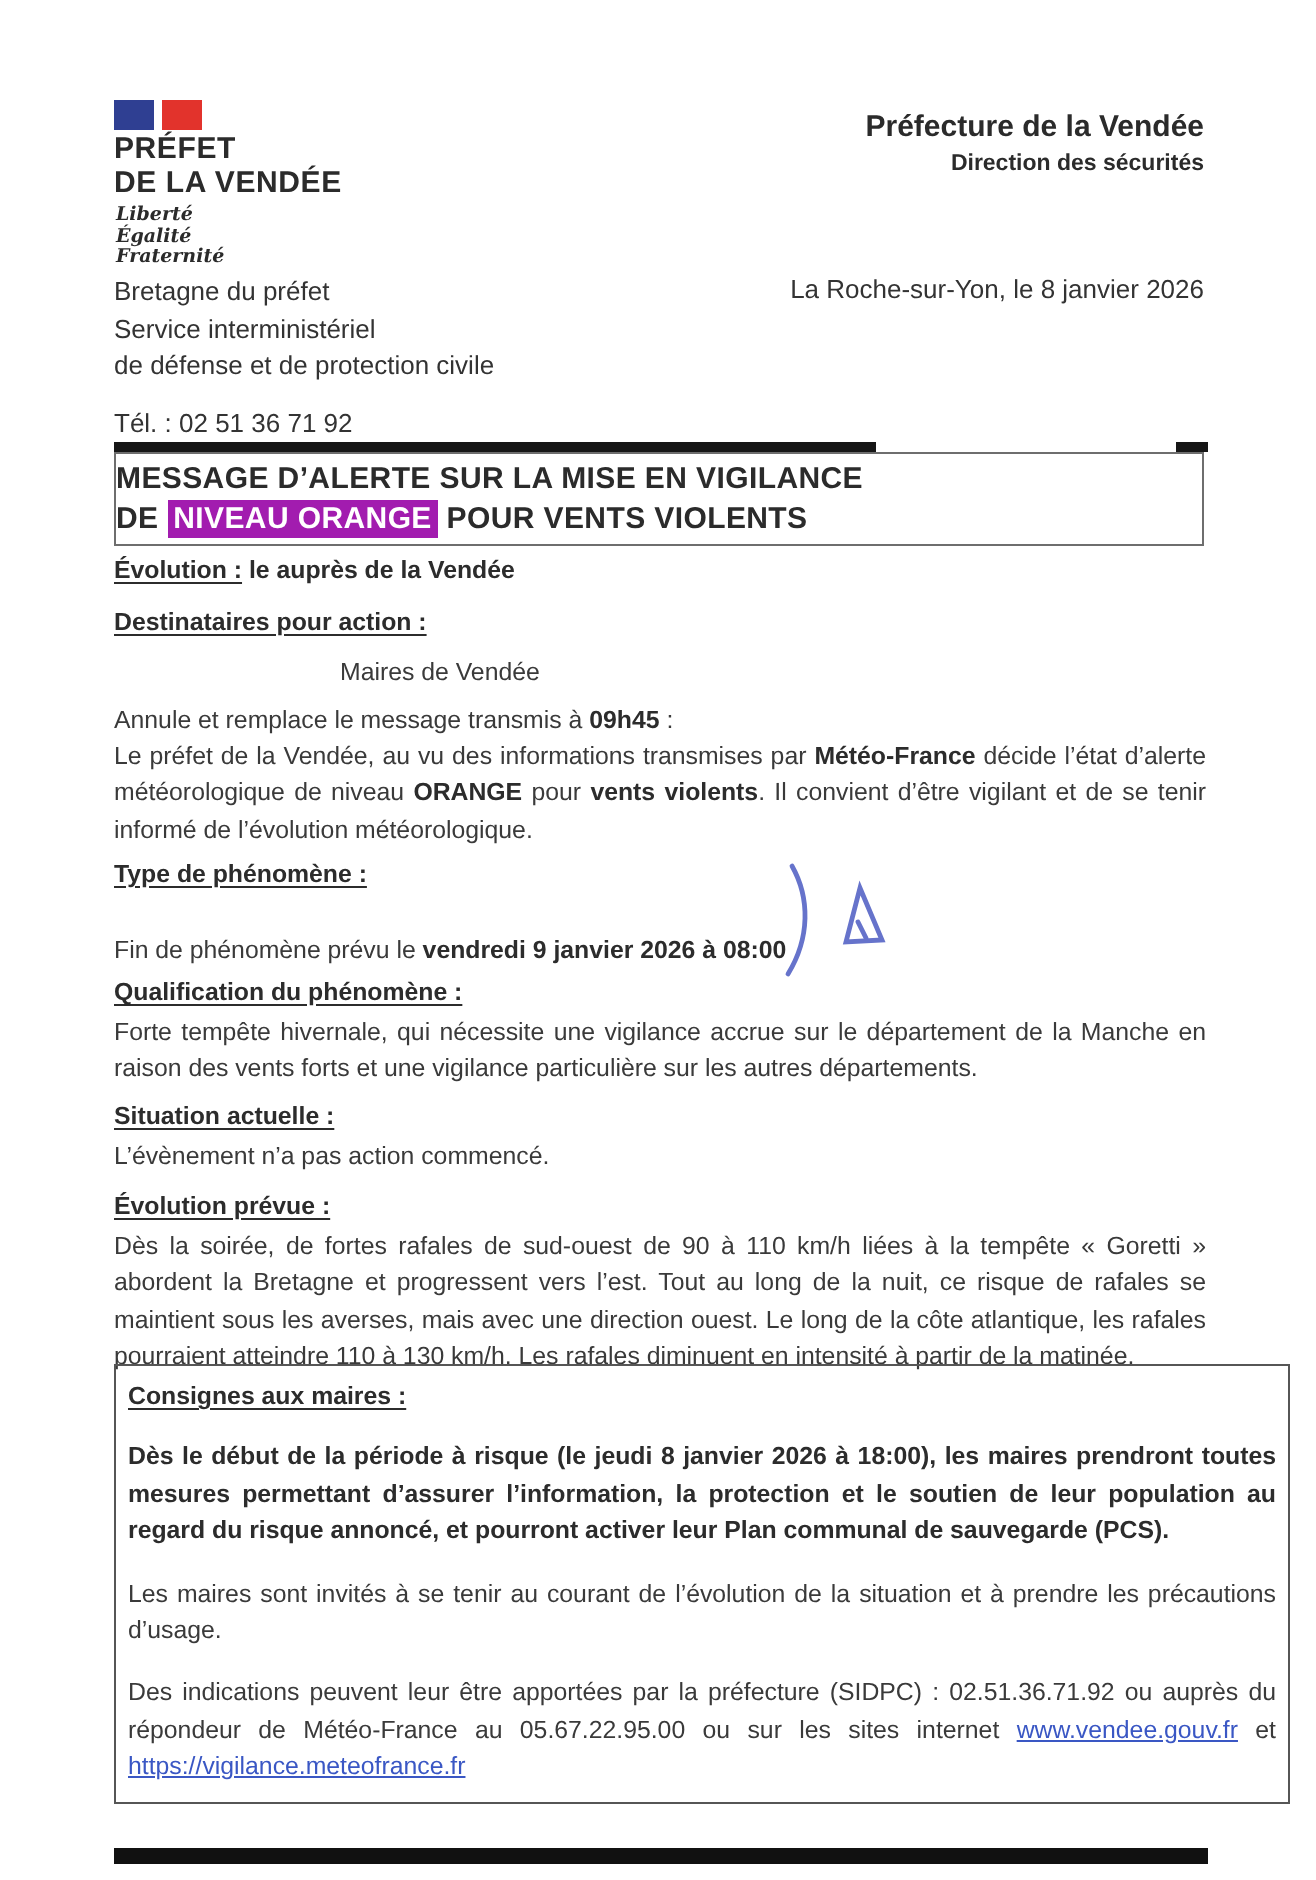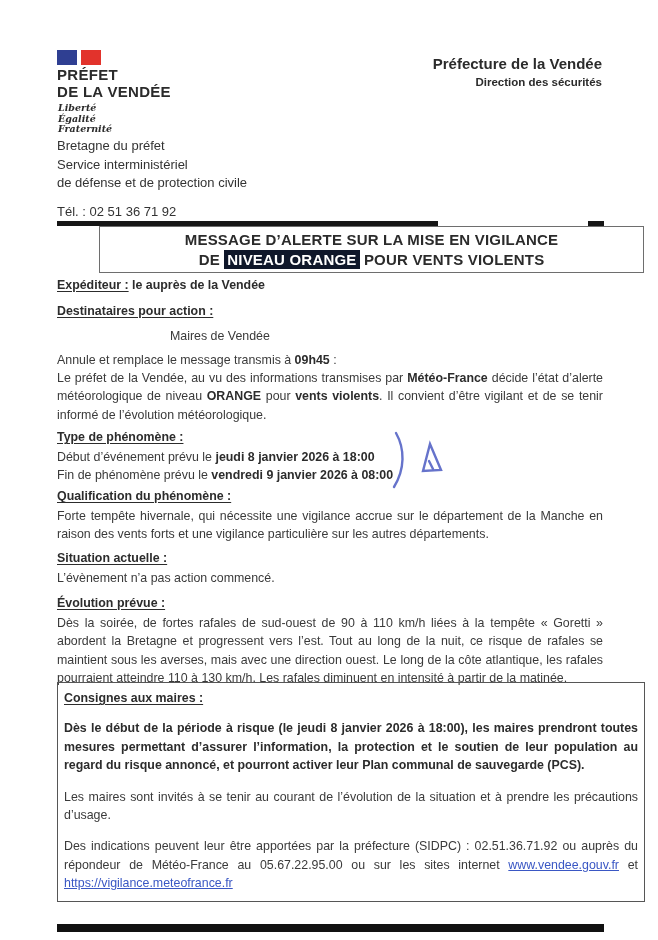--- a/index.html
+++ b/index.html
@@ -20,23 +20,23 @@
   .motto{font-family:"DejaVu Serif",serif;font-style:italic;font-weight:600;
          font-size:9.5px;line-height:10.5px;color:#2b2b2b;}
   .office-name{font-size:15px;font-weight:bold;color:#2b2b2b;text-align:right;}
   .office-dir{font-size:11.5px;font-weight:bold;color:#2b2b2b;text-align:right;}
   .svc{font-size:13px;line-height:18.5px;color:#333;}
   .pdate{font-size:13px;color:#333;text-align:right;}
   .phone{font-size:13px;color:#333;}
   
   .topbar{background:#161616;height:5px;}
   .title-box{width:545px;height:47px;border:1.5px solid #6e6e6e;box-sizing:border-box;
-             text-align:center;font-weight:bold;font-size:15px;line-height:20px;
-             color:#2b2b2b;letter-spacing:.2px;padding-top:3px;margin-left:42px;}
-  .hl{background:#0f172a;color:#ffffff;padding:1px 3px;}
+             font-weight:bold;font-size:15px;line-height:20px;
+             color:#2b2b2b;letter-spacing:.2px;padding-top:3px;}
+  .hl{background:#a21caf;color:#ffffff;padding:1px 3px;}
   
   .consignes{width:588px;min-height:192px;border:1.5px solid #565656;box-sizing:border-box;
              padding:6px 6px 8px 6px;}
   .consignes p{margin:0 0 13px 0;}
   .consignes p:last-child{margin-bottom:0;}
   a.doc-link{color:#3a57c4;text-decoration:underline;}
   .bottom-bar{background:#111111;}
   .hand{stroke:#6673cb;stroke-width:2.4;fill:none;stroke-linecap:round;}
 </style>
 </head>
@@ -52,46 +52,46 @@
   <div class="abs agency" style="left:57px;top:66px;">PRÉFET</div>
   <div class="abs agency" style="left:57px;top:83px;">DE LA VENDÉE</div>
   <div class="abs motto" style="left:58px;top:103px;">
     <div>Liberté</div>
     <div>Égalité</div>
     <div>Fraternité</div>
   </div>
 
   <div class="abs office-name" style="right:56px;top:55px;">Préfecture de la Vendée</div>
   <div class="abs office-dir" style="right:56px;top:76px;">Direction des sécurités</div>
+  <div class="abs pdate" style="right:56px;top:137px;">La Roche-sur-Yon, le 8 janvier 2026</div>
 
   <div class="abs svc" style="left:57px;top:137px;">
     <div>Bretagne du préfet</div>
     <div>Service interministériel</div>
     <div>de défense et de protection civile</div>
   </div>
   <div class="abs phone" style="left:57px;top:204px;">Tél. : 02 51 36 71 92</div>
 
   <div class="abs topbar" style="left:57px;top:221px;width:381px;"></div>
   <div class="abs topbar" style="left:588px;top:221px;width:16px;"></div>
   <div class="abs title-box" style="left:57px;top:226px;">
     <div>MESSAGE D’ALERTE SUR LA MISE EN VIGILANCE</div>
     <div><span>DE </span><span class="hl">NIVEAU ORANGE</span><span> POUR VENTS VIOLENTS</span></div>
   </div>
 
-  <div class="abs body-txt b" style="left:57px;top:276px;"><span class="heading">Expéditeur :</span><span> le auprès de la Vendée</span></div>
+  <div class="abs body-txt b" style="left:57px;top:276px;"><span class="heading">Évolution :</span><span> le auprès de la Vendée</span></div>
 
   <div class="abs heading" style="left:57px;top:304px;">Destinataires pour action :</div>
   <div class="abs body-txt" style="left:170px;top:327px;">Maires de Vendée</div>
 
   <div class="abs body-txt" style="left:57px;top:351px;"><span>Annule et remplace le message transmis à </span><span class="b">09h45</span><span> :</span></div>
 
   <p class="abs body-txt just" style="left:57px;top:369px;"><span>Le préfet de la Vendée, au vu des informations transmises par </span><span class="b">Météo-France</span><span> décide l’état d’alerte météorologique de niveau </span><span class="b">ORANGE</span><span> pour </span><span class="b">vents violents</span><span>. Il convient d’être vigilant et de se tenir informé de l’évolution météorologique.</span></p>
 
   <div class="abs heading" style="left:57px;top:430px;">Type de phénomène :</div>
-  <div class="abs body-txt" style="left:57px;top:448px;"><span>Début d’événement prévu le </span><span class="b">jeudi 8 janvier 2026 à 18:00</span></div>
   <div class="abs body-txt" style="left:57px;top:466px;"><span>Fin de phénomène prévu le </span><span class="b">vendredi 9 janvier 2026 à 08:00</span></div>
 
   <svg class="abs" style="left:386px;top:429px;" width="72" height="68" viewBox="0 0 72 68">
     <path class="hand" d="M 10,4 C 19,20 19,40 8,58"></path>
     <path class="hand" d="M 44,15 L 55,41 L 37,42 Z"></path>
     <path class="hand" d="M 43,32 L 47,40"></path>
   </svg>
 
   <div class="abs heading" style="left:57px;top:489px;">Qualification du phénomène :</div>
   <p class="abs body-txt just" style="left:57px;top:507px;">Forte tempête hivernale, qui nécessite une vigilance accrue sur le département de la Manche en raison des vents forts et une vigilance particulière sur les autres départements.</p>

